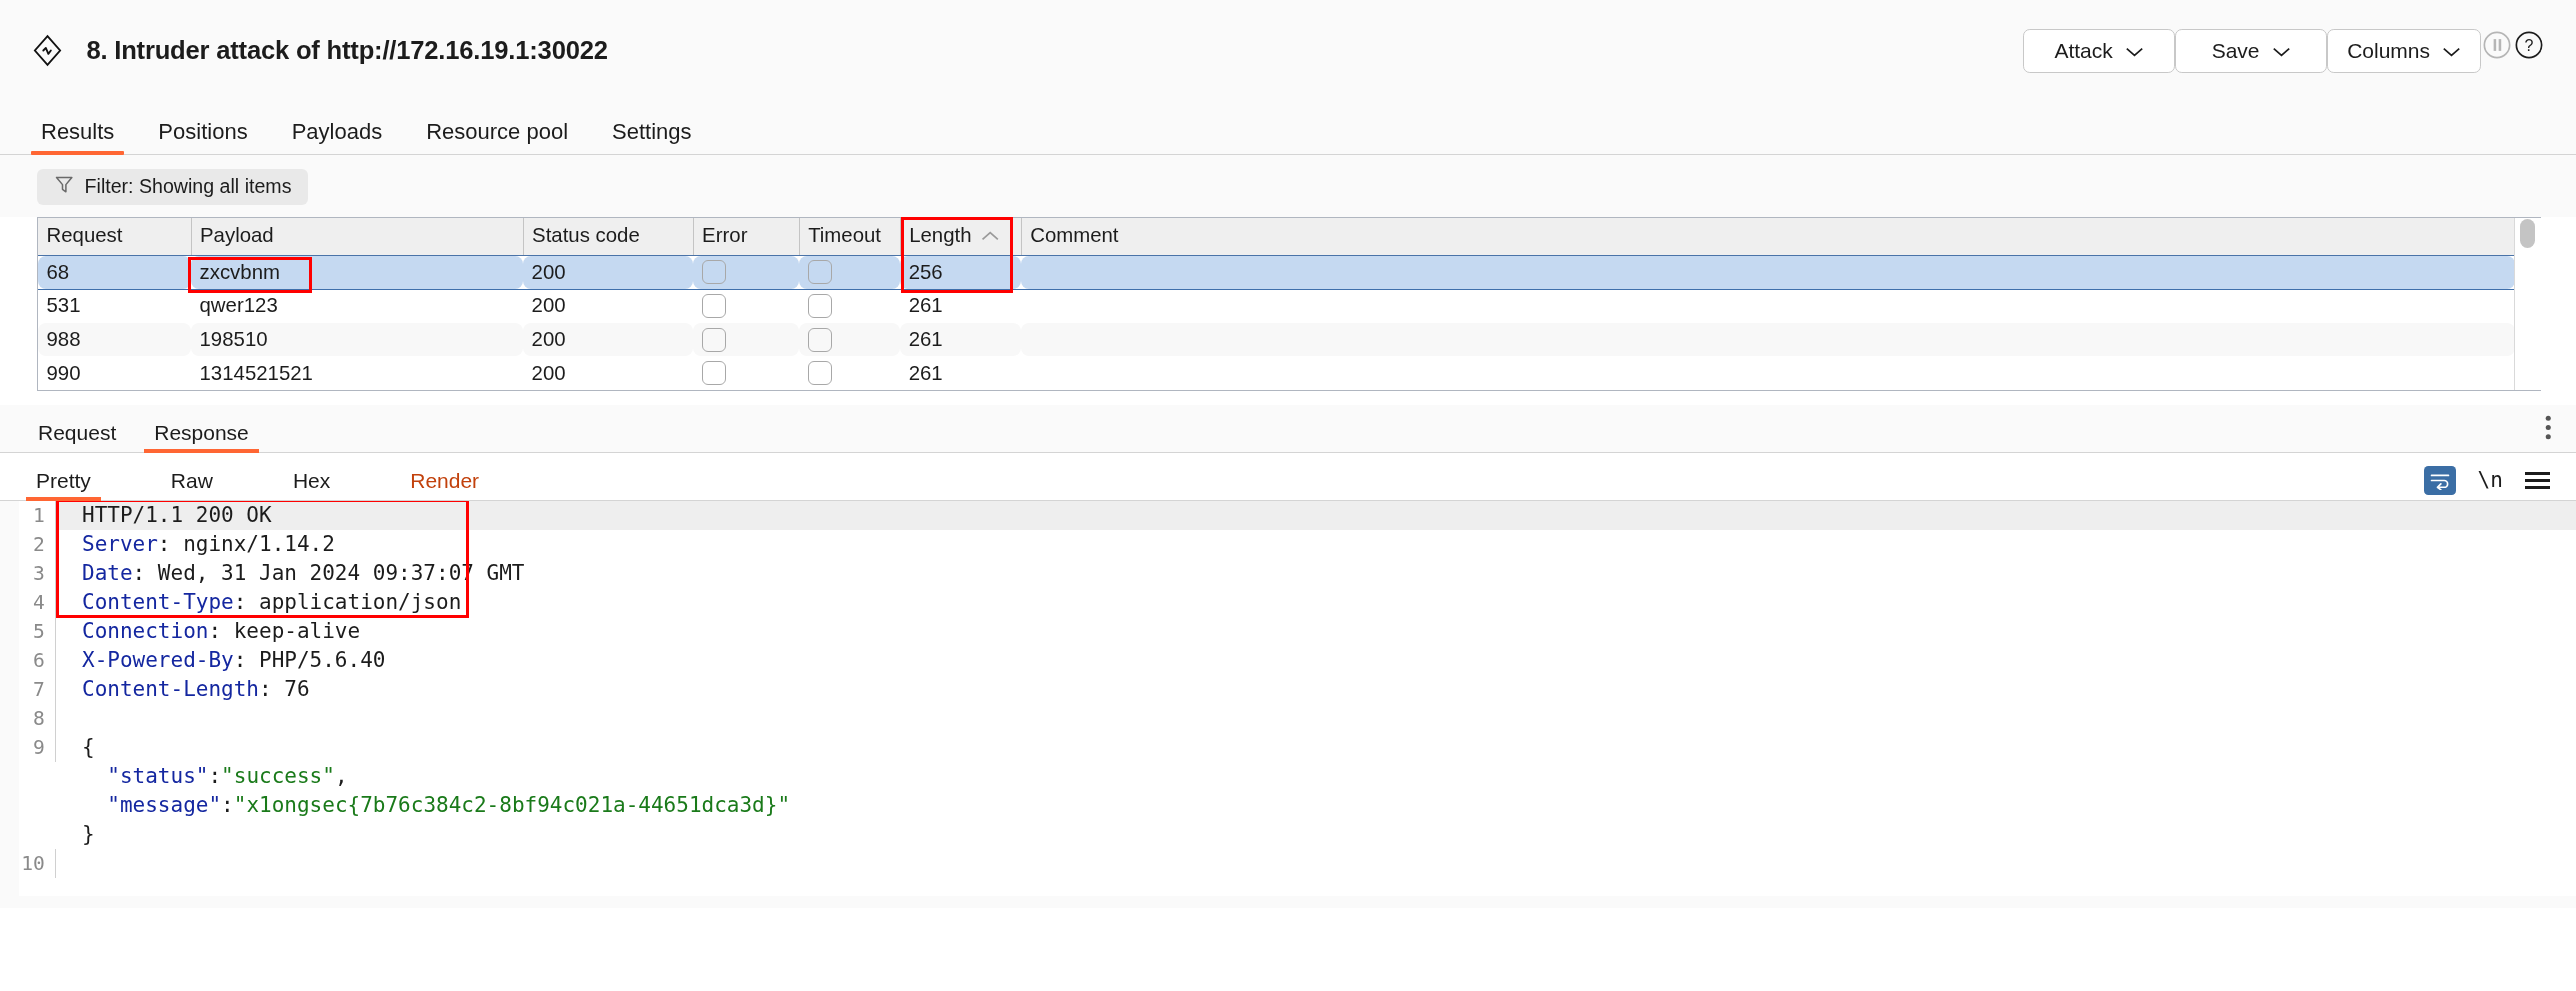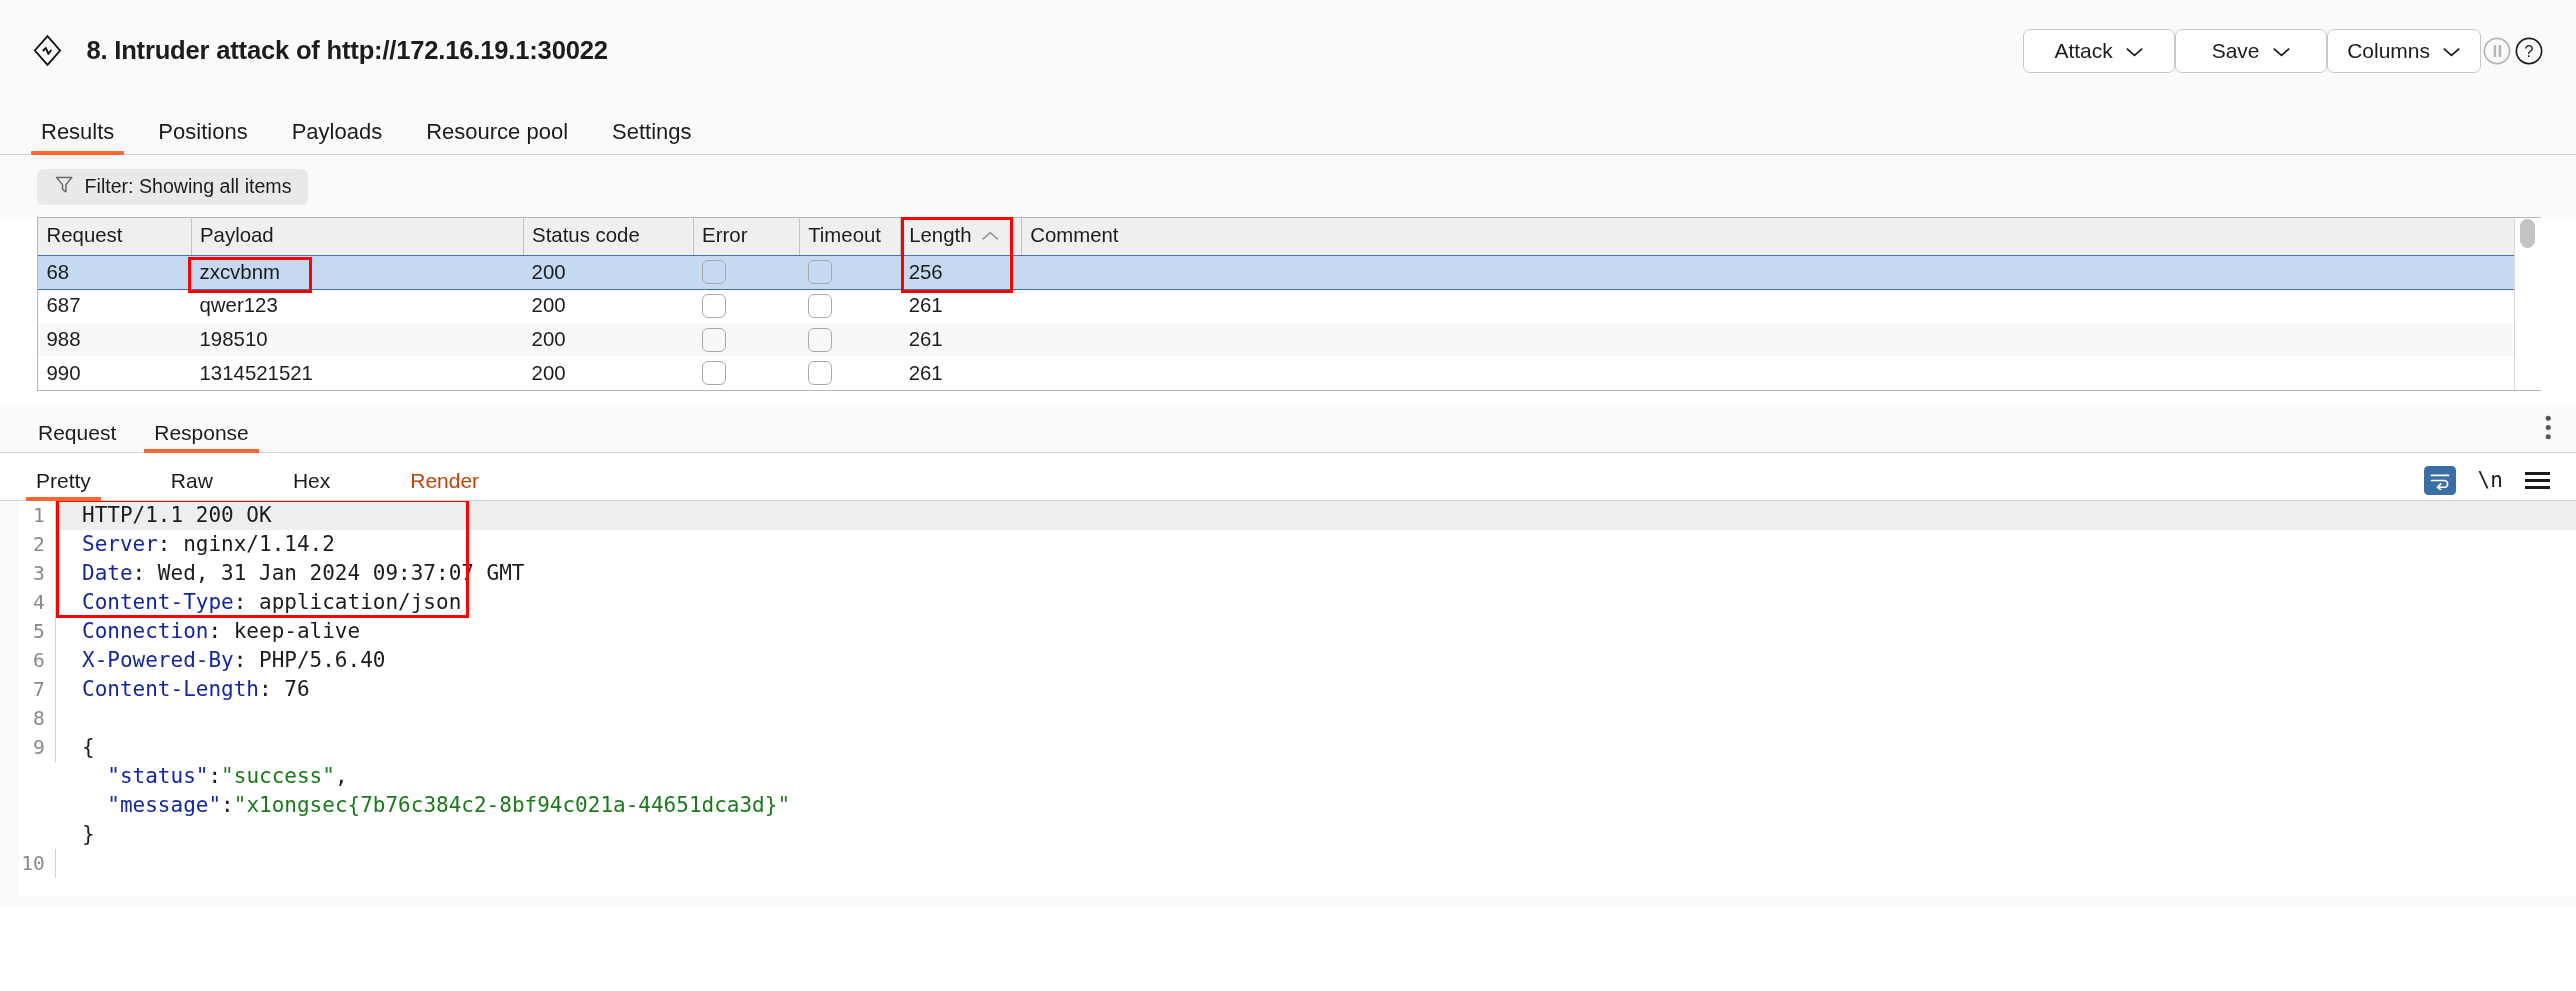--- a/index.html
+++ b/index.html
@@ -22,21 +22,21 @@
   }
   .burp-logo { width: 37px; height: 37px; flex: 0 0 auto; margin-right: 20.4px; }
   .title {
     font-size: 25.6px;
     font-weight: bold;
     color: #1c1c1c;
     letter-spacing: -0.2px;
     white-space: nowrap;
   }
   .topbar-spacer { flex: 1 1 auto; }
-  .topbar-actions { display: flex; align-items: center; }
+  .topbar-actions { display: flex; align-items: flex-start; }
   .btn-drop {
     height: 44px;
     min-width: 152px;
     padding: 0 19px;
     background: #ffffff;
     border: 0.9px solid #c8c8c8;
     border-radius: 6.8px;
     display: flex;
     align-items: center;
     justify-content: center;
@@ -122,20 +122,21 @@
   }
   table.results th .th-inner { display: flex; align-items: center; gap: 8.5px; }
   table.results td {
     font-size: 20.4px;
     color: #1c1c1c;
     padding: 4.3px 8.5px;
     height: 31.5px;
     border-bottom: 0.9px solid transparent;
     overflow: hidden;
     white-space: nowrap;
+    border-radius: 8px;
   }
   tr.row { background: #ffffff; }
   tr.row.alt { background: #f8f8f8; }
   tr.row.selected td {
     background: #c5d9f1;
     border-top: 0.9px solid #3f6fab;
     border-bottom: 0.9px solid #3f6fab;
   }
   .chk {
     width: 24px; height: 24px;
@@ -427,21 +428,21 @@
         <td>
             <span class="chk"></span>
           </td>
         <td>
             <span class="chk"></span>
           </td>
         <td>256</td>
         <td></td>
       </tr>
       <tr class="row">
-        <td>687</td>
+        <td>531</td>
         <td>qwer123</td>
         <td>200</td>
         <td>
             <span class="chk"></span>
           </td>
         <td>
             <span class="chk"></span>
           </td>
         <td>261</td>
         <td></td>

